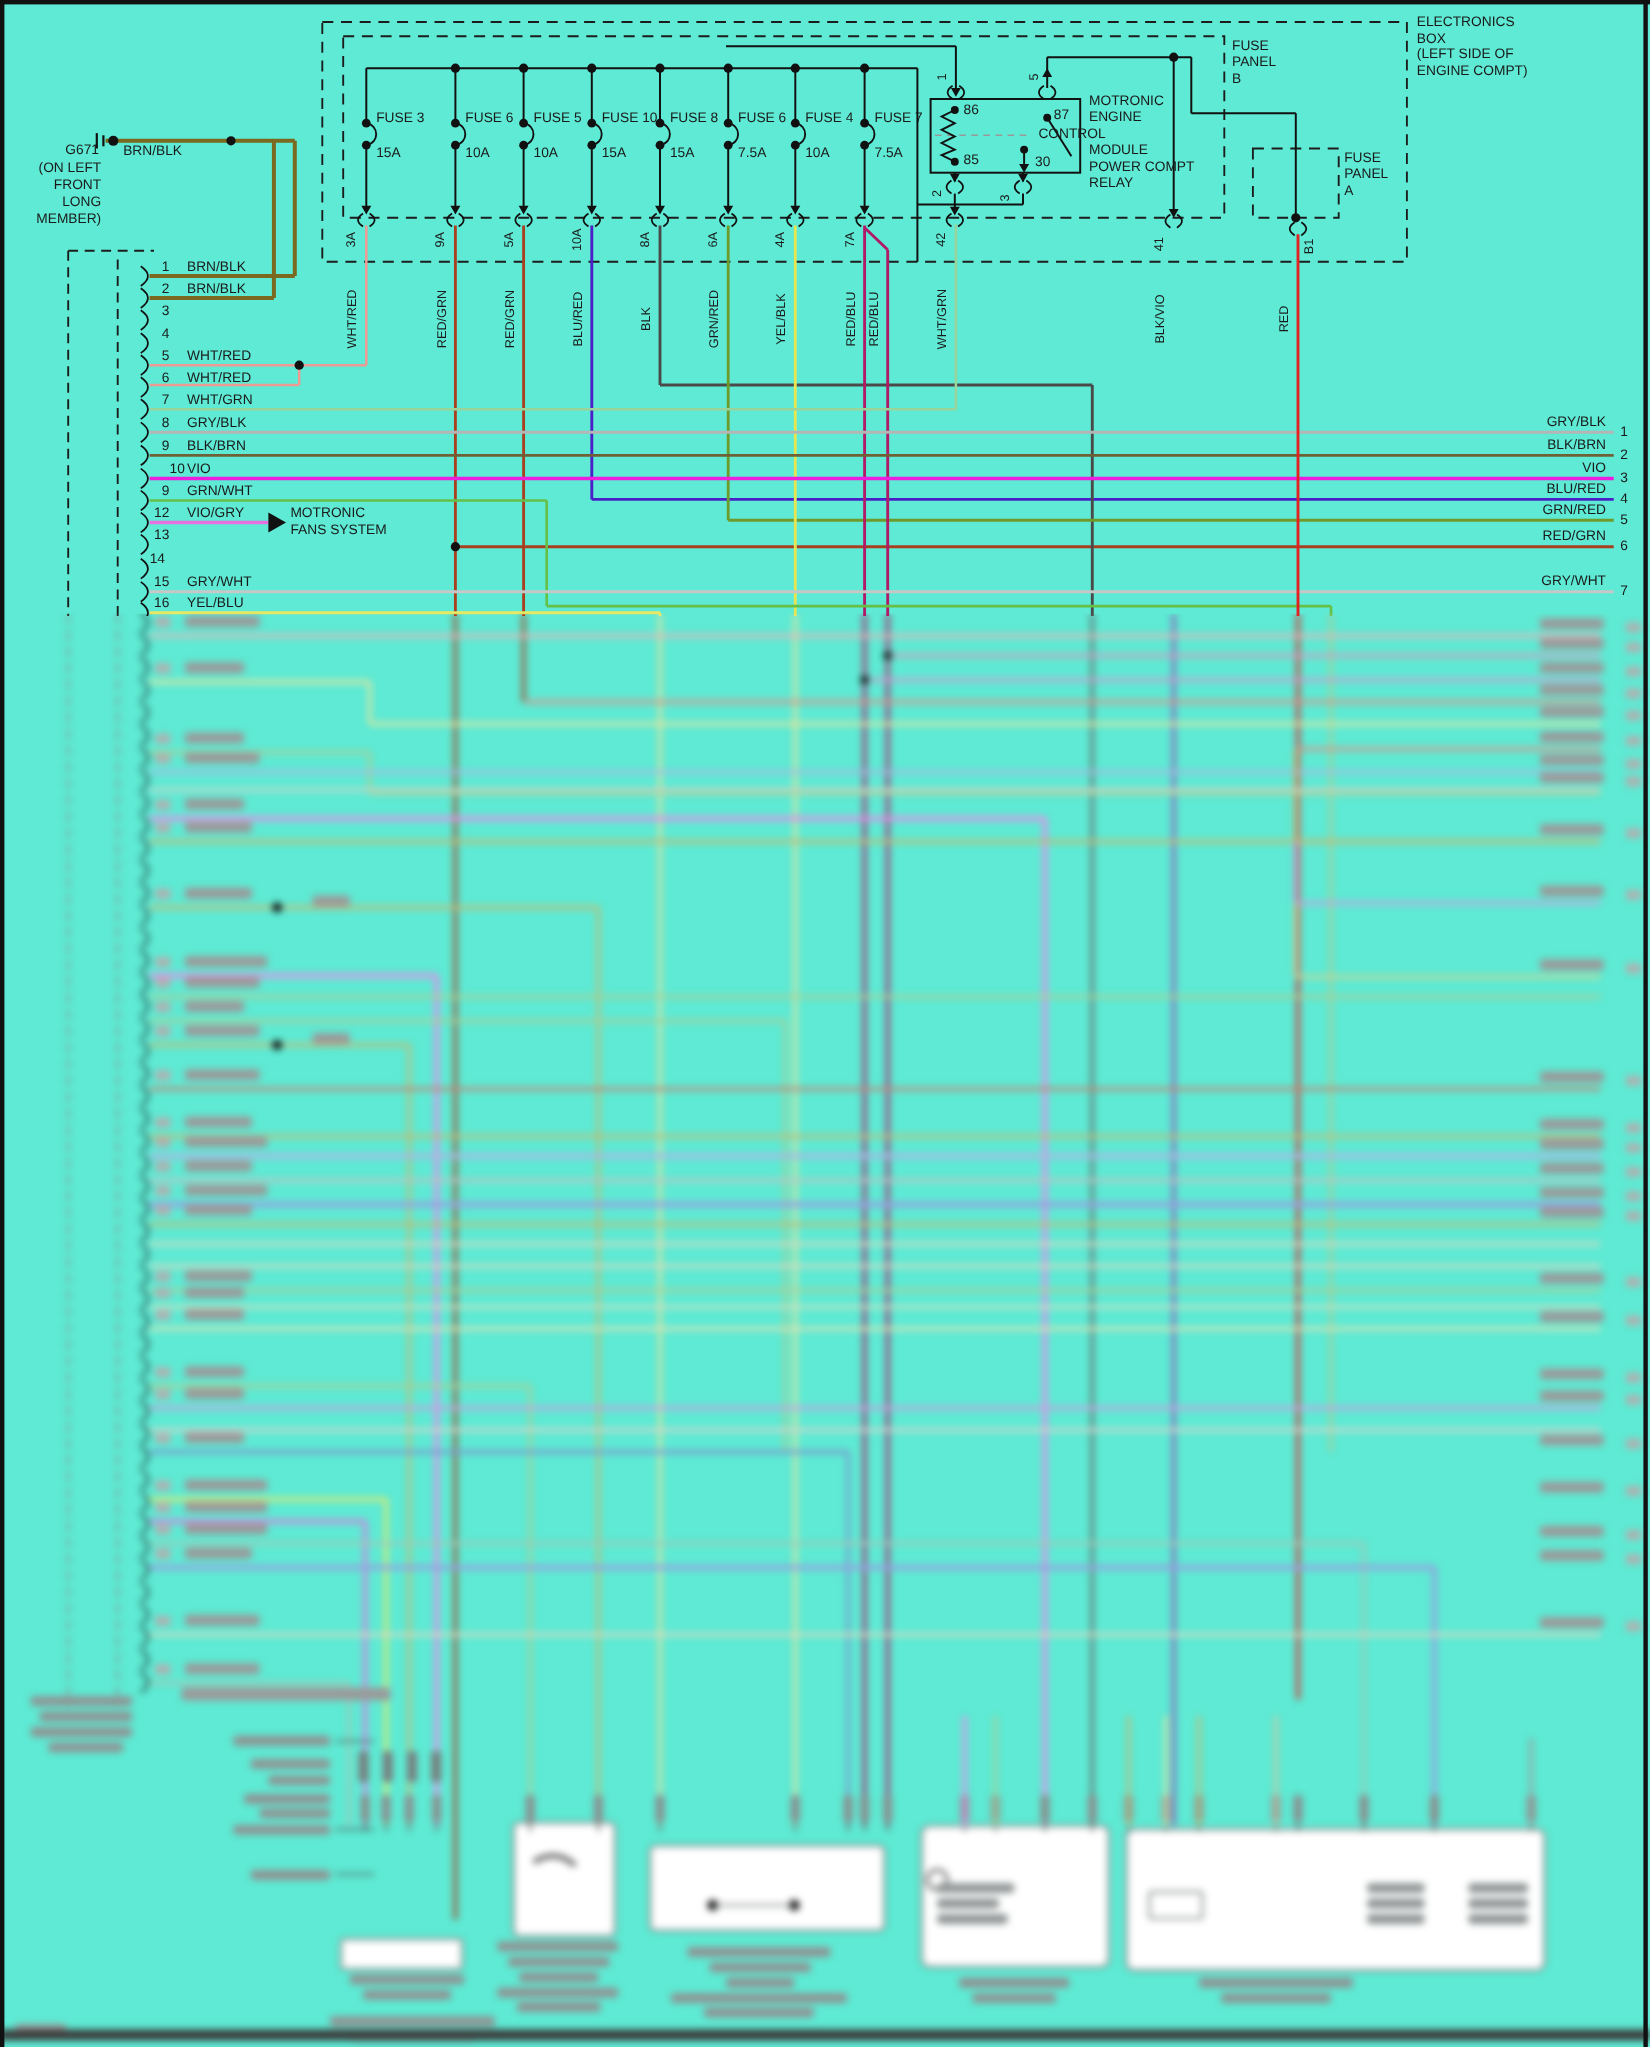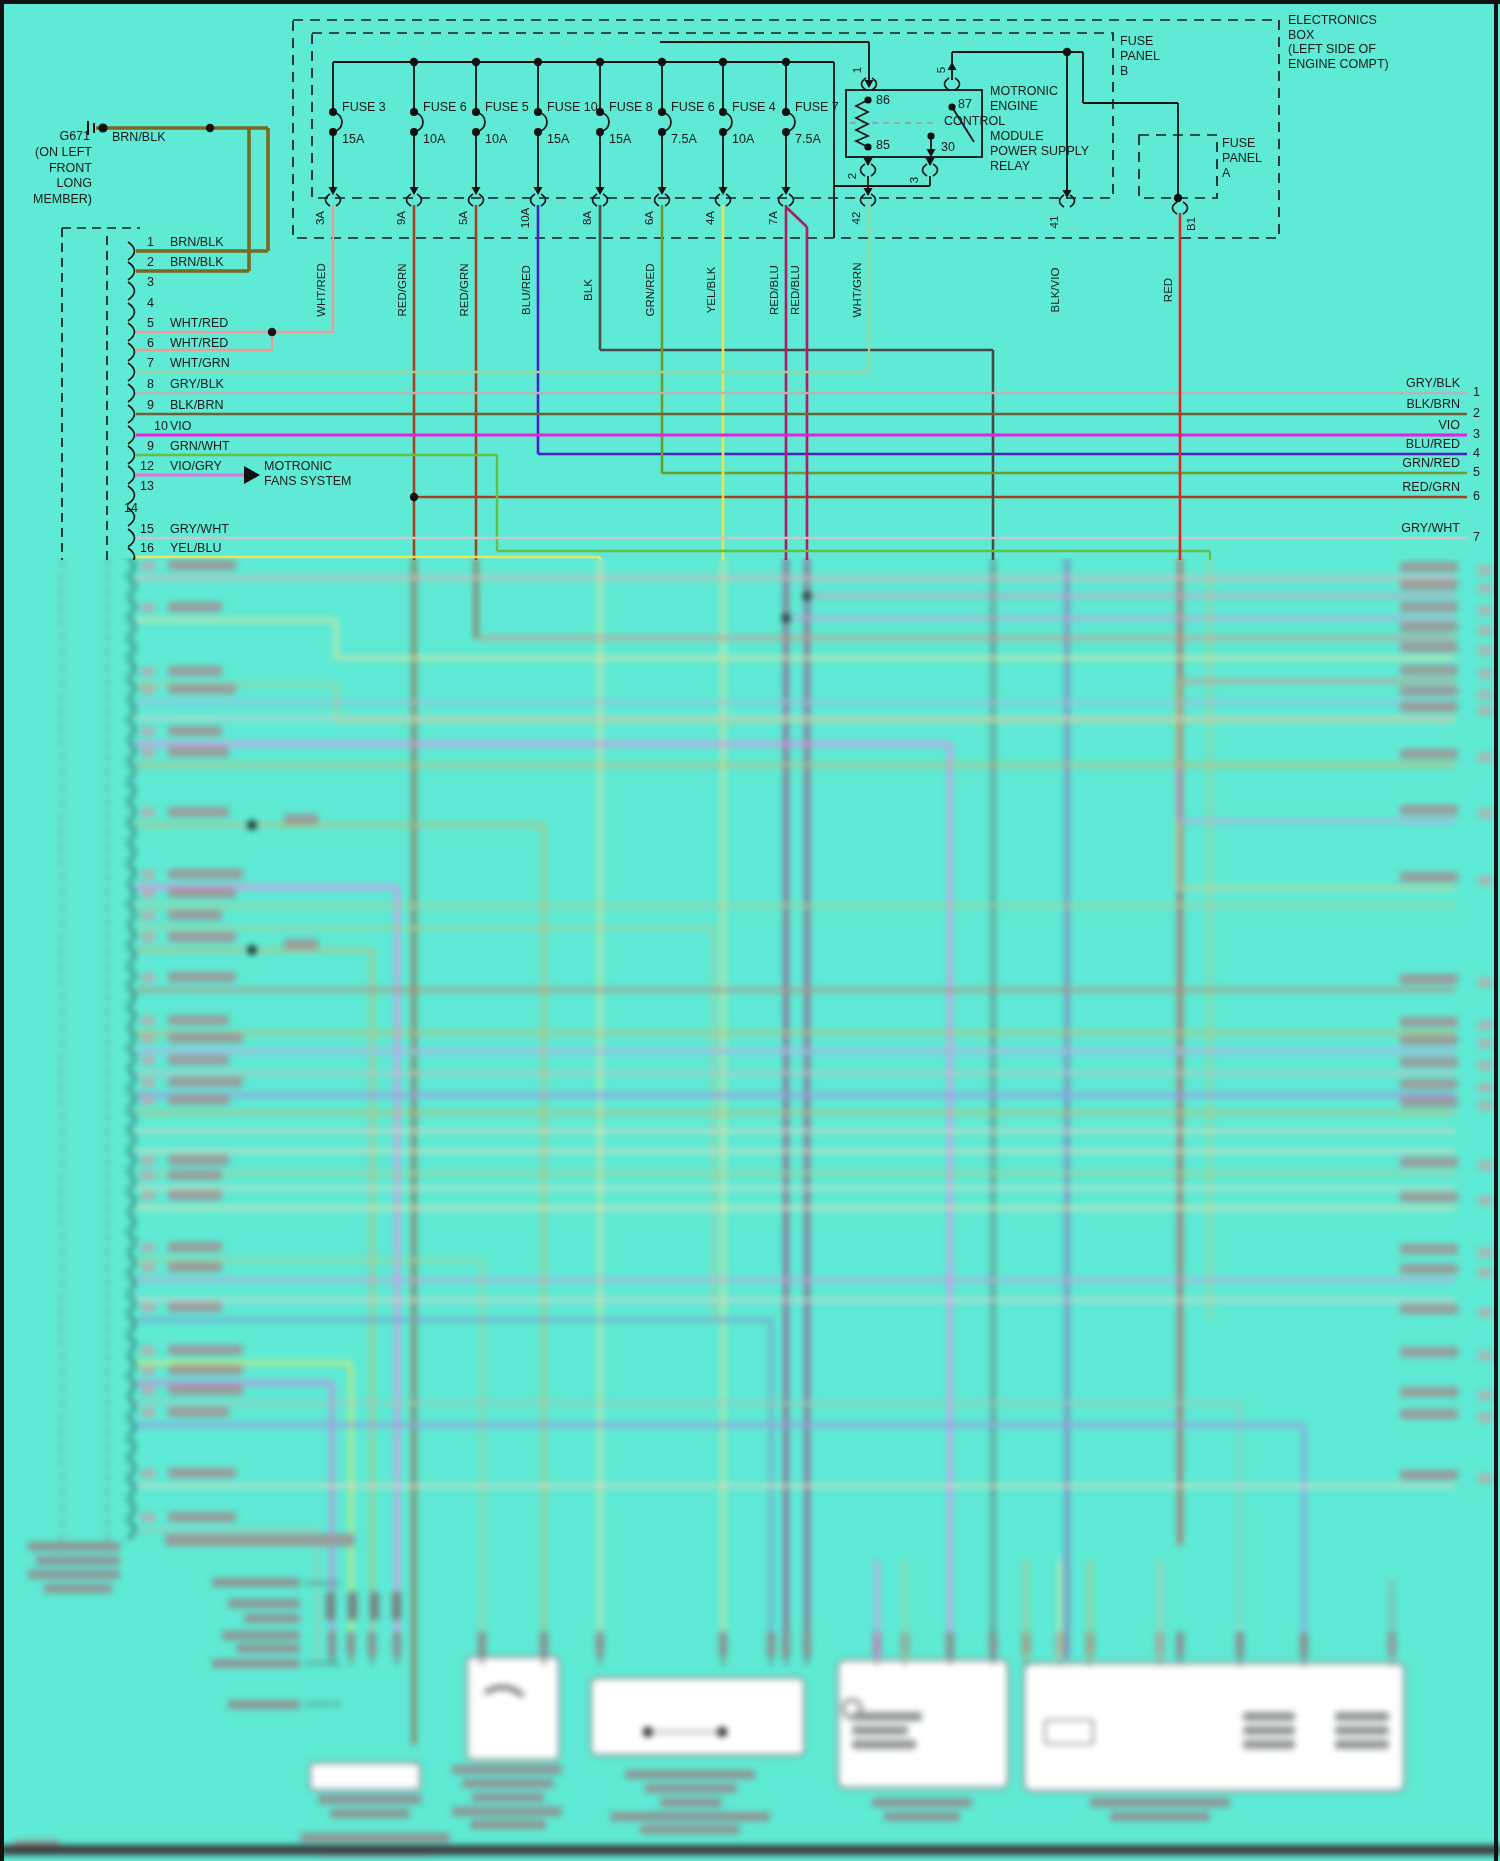--- a/index.html
+++ b/index.html
@@ -265,21 +265,21 @@
       <div class="lbl rot c" style="left: 842px; top: 169px; width: 20px; font-size: 11.5px;">2</div>
       <div class="lbl rot c" style="left: 904px; top: 173px; width: 20px; font-size: 11.5px;">3</div>
       <div class="lbl" style="left: 876px; top: 93px;">86</div>
       <div class="lbl" style="left: 876px; top: 138px;">85</div>
       <div class="lbl" style="left: 958px; top: 97px;">87</div>
       <div class="lbl" style="left: 941px; top: 140px;">30</div>
       <div class="lbl" style="left: 990px; top: 84px;">MOTRONIC</div>
       <div class="lbl" style="left: 990px; top: 99px;">ENGINE</div>
       <div class="lbl" style="left: 944px; top: 114px; text-align: center;">CONTROL</div>
       <div class="lbl" style="left: 990px; top: 129px;">MODULE</div>
-      <div class="lbl" style="left: 990px; top: 144px;">POWER SUPPLY</div>
+      <div class="lbl" style="left: 990px; top: 144px;">POWER COMPT</div>
       <div class="lbl" style="left: 990px; top: 159px;">RELAY</div>
       <div class="lbl r" style="left: 128px; top: 235px; width: 26px;">1</div>
       <div class="lbl" style="left: 170px; top: 235px;">BRN/BLK</div>
       <div class="lbl r" style="left: 128px; top: 255px; width: 26px;">2</div>
       <div class="lbl" style="left: 170px; top: 255px;">BRN/BLK</div>
       <div class="lbl r" style="left: 128px; top: 275px; width: 26px;">3</div>
       <div class="lbl r" style="left: 128px; top: 296px; width: 26px;">4</div>
       <div class="lbl r" style="left: 128px; top: 316px; width: 26px;">5</div>
       <div class="lbl" style="left: 170px; top: 316px;">WHT/RED</div>
       <div class="lbl r" style="left: 128px; top: 336px; width: 26px;">6</div>
@@ -290,21 +290,21 @@
       <div class="lbl" style="left: 170px; top: 377px;">GRY/BLK</div>
       <div class="lbl r" style="left: 128px; top: 398px; width: 26px;">9</div>
       <div class="lbl" style="left: 170px; top: 398px;">BLK/BRN</div>
       <div class="lbl r" style="left: 142px; top: 419px; width: 26px;">10</div>
       <div class="lbl" style="left: 170px; top: 419px;">VIO</div>
       <div class="lbl r" style="left: 128px; top: 439px; width: 26px;">9</div>
       <div class="lbl" style="left: 170px; top: 439px;">GRN/WHT</div>
       <div class="lbl r" style="left: 128px; top: 459px; width: 26px;">12</div>
       <div class="lbl" style="left: 170px; top: 459px;">VIO/GRY</div>
       <div class="lbl r" style="left: 128px; top: 479px; width: 26px;">13</div>
-      <div class="lbl r" style="left: 112px; top: 501px; width: 26px; text-align: right;">14</div>
+      <div class="lbl r" style="left: 124px; top: 501px; width: 26px; text-align: right;">14</div>
       <div class="lbl r" style="left: 128px; top: 522px; width: 26px;">15</div>
       <div class="lbl" style="left: 170px; top: 522px;">GRY/WHT</div>
       <div class="lbl r" style="left: 128px; top: 541px; width: 26px;">16</div>
       <div class="lbl" style="left: 170px; top: 541px;">YEL/BLU</div>
       <div class="lbl" style="left: 264px; top: 459px;">MOTRONIC</div>
       <div class="lbl" style="left: 264px; top: 474px;">FANS SYSTEM</div>
       <div class="lbl r" style="left: 1330px; top: 376px; width: 130px;">GRY/BLK</div>
       <div class="lbl" style="left: 1473px; top: 385px; width: 18px;">1</div>
       <div class="lbl r" style="left: 1330px; top: 397px; width: 130px;">BLK/BRN</div>
       <div class="lbl" style="left: 1473px; top: 406px; width: 18px;">2</div>

